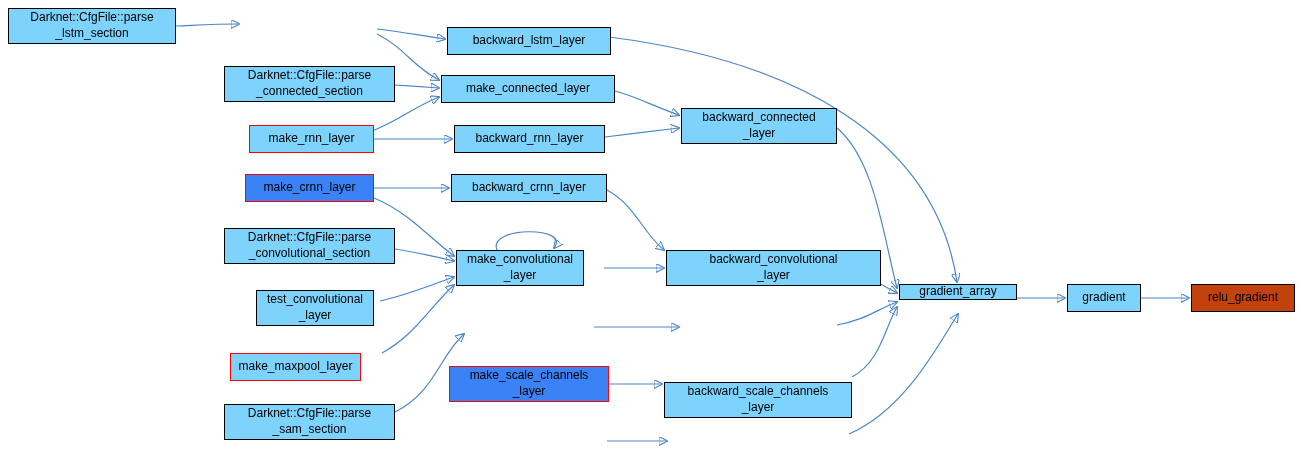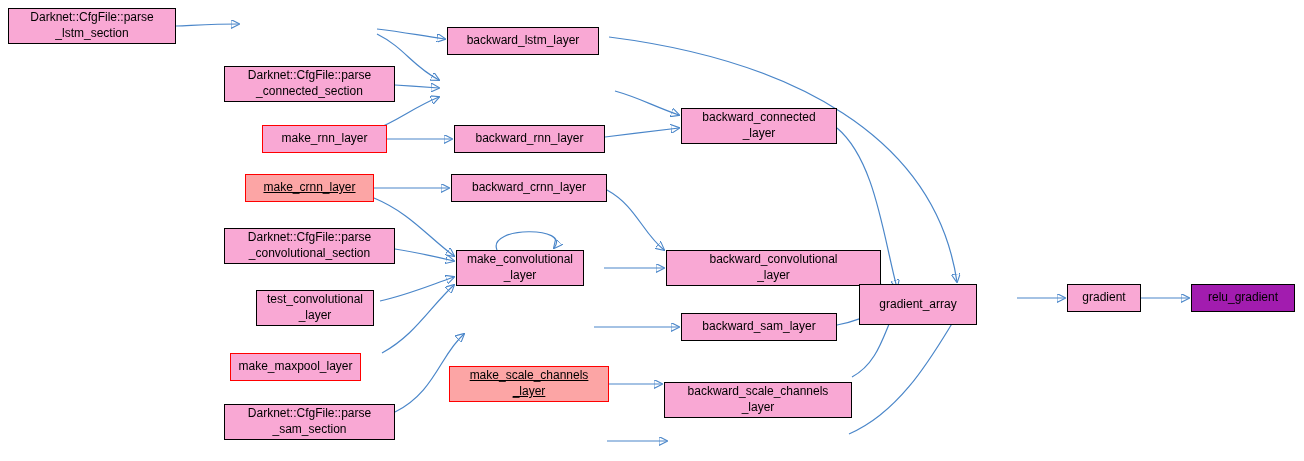--- a/index.html
+++ b/index.html
@@ -11,31 +11,31 @@
     font-size:12px;
     overflow:hidden;
   }
   svg.edges{position:absolute;left:0;top:0;width:1304px;height:461px;}
   svg.edges path{fill:none;stroke:#4a86c9;stroke-width:1.2;}
   .node{
     position:absolute;
     box-sizing:border-box;
     display:flex;align-items:center;justify-content:center;
     text-align:center;
-    background:#f9a8d4;
+    background:#7dd3fc;
     border:1px solid #000000;
     color:#000000;
     line-height:1.3;
     white-space:pre-line;
     padding:1px 4px;
     cursor:pointer;
   }
   .node.red{border-color:#ff0000;}
-  .node.redfill{border-color:#ff0000;background:#fca5a5;text-decoration:underline;}
-  .node.current{background:#a21caf;border-color:#000000;cursor:default;}
+  .node.redfill{border-color:#ff0000;background:#3b82f6;}
+  .node.current{background:#c2410c;border-color:#000000;cursor:default;}
 </style>
 </head>
 <body>
 
 <div class="canvas">
 
   <svg class="edges">
     <defs>
       <marker id="arrow" viewBox="0 0 10 10" refX="9" refY="5" markerWidth="7.5" markerHeight="7.5" orient="auto">
         <path d="M0,0 L10,5 L0,10 z" fill="#4a86c9" stroke="none"></path>
@@ -66,42 +66,42 @@
     <path d="M849,270 C868,275 879,284 897,293" marker-end="url(#arrow)"></path>
     <path d="M837,325 C865,320 876,310 897,302" marker-end="url(#arrow)"></path>
     <path d="M852,377 C880,362 884,330 897,307" marker-end="url(#arrow)"></path>
     <path d="M849,434 C905,410 938,345 958,314" marker-end="url(#arrow)"></path>
     <path d="M1017,298 C1033,298 1049,298 1065,298" marker-end="url(#arrow)"></path>
     <path d="M1141,298 C1157,298 1173,298 1189,298" marker-end="url(#arrow)"></path>
   </svg>
 
   <div class="node" style="left:8px;top:8px;width:168px;height:36px">Darknet::CfgFile::parse
 _lstm_section</div>
-  <div class="node" style="left:447px;top:27px;width:152px;height:28px">backward_lstm_layer</div>
+  <div class="node" style="left:447px;top:27px;width:164px;height:28px">backward_lstm_layer</div>
   <div class="node" style="left:224px;top:66px;width:171px;height:36px">Darknet::CfgFile::parse
 _connected_section</div>
-  <div class="node red" style="left:262px;top:125px;width:125px;height:28px">make_rnn_layer</div>
+  <div class="node" style="left:441px;top:75px;width:174px;height:28px">make_connected_layer</div>
+  <div class="node red" style="left:249px;top:125px;width:125px;height:28px">make_rnn_layer</div>
   <div class="node" style="left:454px;top:125px;width:151px;height:28px">backward_rnn_layer</div>
   <div class="node redfill" style="left:245px;top:174px;width:129px;height:28px">make_crnn_layer</div>
   <div class="node" style="left:451px;top:174px;width:156px;height:28px">backward_crnn_layer</div>
   <div class="node" style="left:224px;top:228px;width:171px;height:36px">Darknet::CfgFile::parse
 _convolutional_section</div>
   <div class="node" style="left:456px;top:250px;width:128px;height:36px">make_convolutional
 _layer</div>
   <div class="node" style="left:256px;top:290px;width:118px;height:36px">test_convolutional
 _layer</div>
   <div class="node red" style="left:230px;top:353px;width:131px;height:28px">make_maxpool_layer</div>
   <div class="node redfill" style="left:449px;top:366px;width:160px;height:36px">make_scale_channels
 _layer</div>
   <div class="node" style="left:224px;top:404px;width:171px;height:36px">Darknet::CfgFile::parse
 _sam_section</div>
   <div class="node" style="left:681px;top:108px;width:156px;height:36px">backward_connected
 _layer</div>
   <div class="node" style="left:666px;top:250px;width:215px;height:36px">backward_convolutional
 _layer</div>
-  <div class="node" style="left:681px;top:313px;width:156px;height:28px">backward_sam_layer</div>
   <div class="node" style="left:664px;top:382px;width:188px;height:36px">backward_scale_channels
 _layer</div>
-  <div class="node" style="left:859px;top:284px;width:118px;height:41px">gradient_array</div>
+  <div class="node" style="left:899px;top:284px;width:118px;height:16px">gradient_array</div>
   <div class="node" style="left:1067px;top:284px;width:74px;height:28px">gradient</div>
   <div class="node current" style="left:1191px;top:284px;width:104px;height:28px">relu_gradient</div>
 
 </div>
 
 </body></html>

